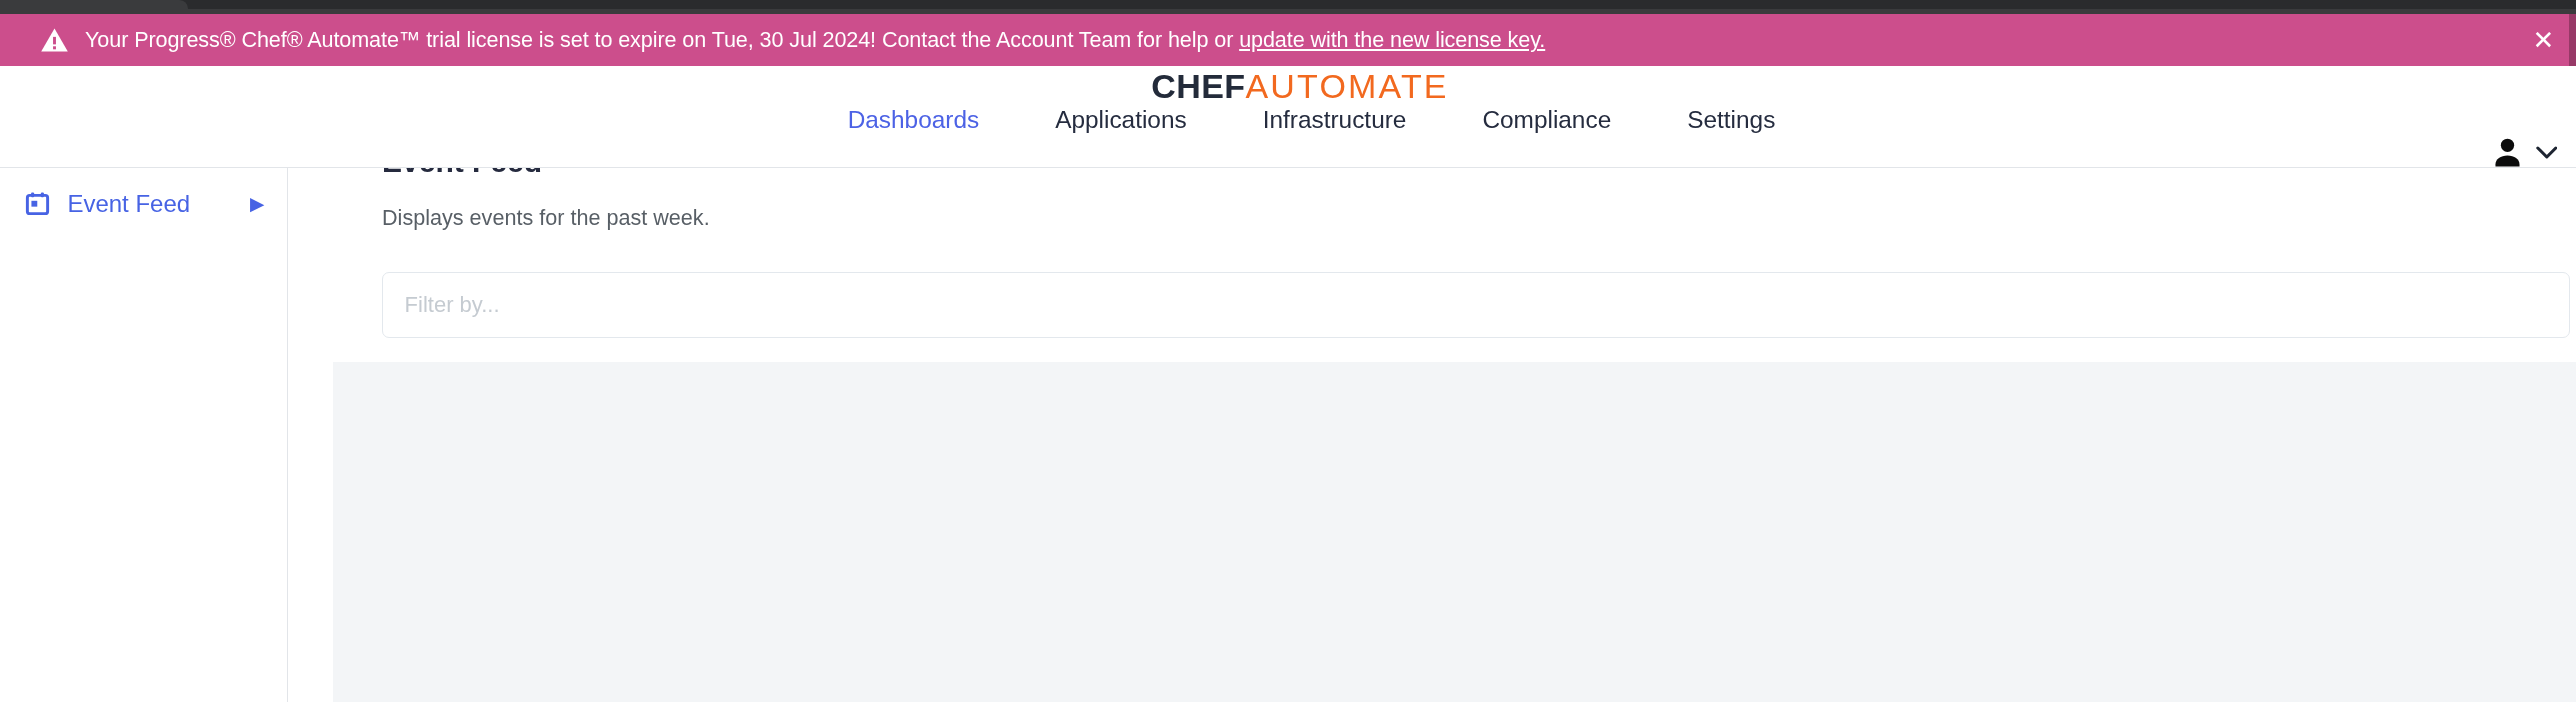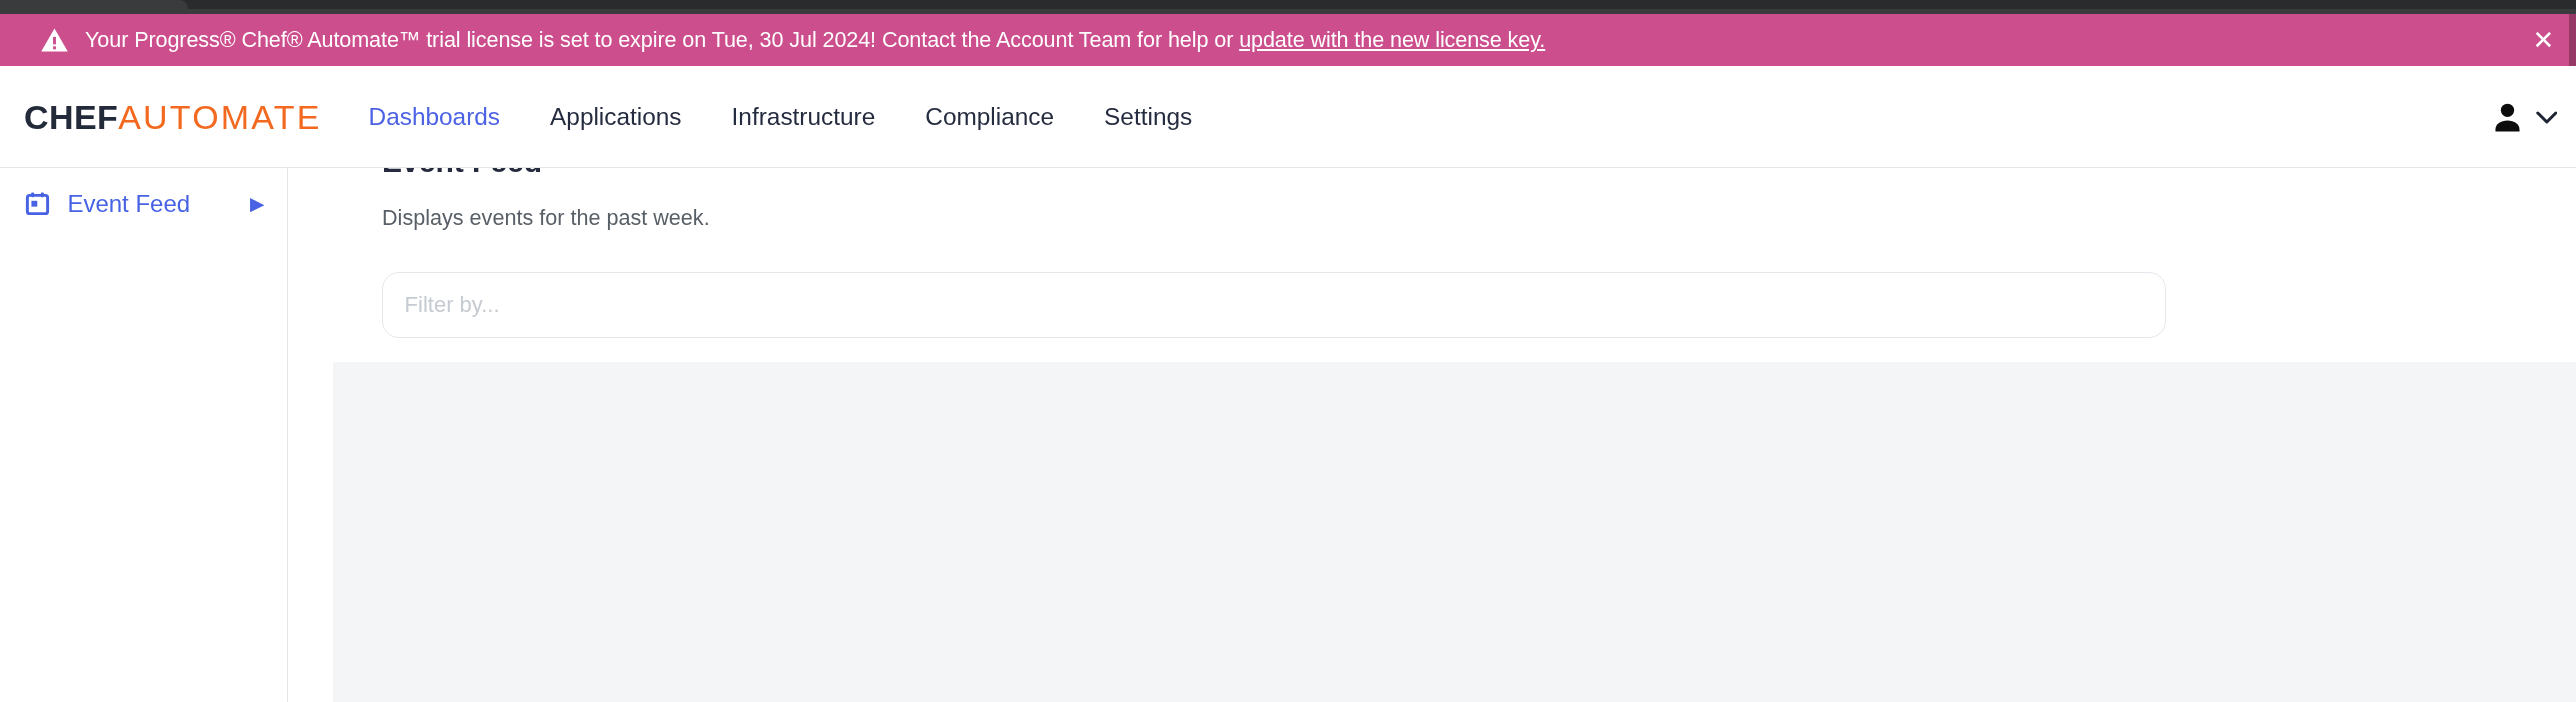--- a/index.html
+++ b/index.html
@@ -17,43 +17,43 @@
             display:flex; align-items:center; padding-left:40px; color:#fff; font-size:21.6px; letter-spacing:-0.1px; }
   .banner .warn { flex:0 0 auto; margin-right:16px; display:block; }
   .banner-text { white-space:nowrap; }
   .banner-link { color:#fff; text-decoration:underline; cursor:pointer; }
   .banner-close { position:absolute; right:16px; top:50%; transform:translateY(-50%); font-size:26px; line-height:1;
                   color:#fff; cursor:pointer; padding:2.9px 5.8px; }
   .scrollbar-thumb { position:absolute; right:0; top:0; width:7.2px; height:52px; background:rgba(0,0,0,0.26); }
 
   
   .app-header { position:absolute; left:0; top:67px; width:2576px; height:101px; background:#fff; z-index:20;
-                border-bottom:1.4px solid #e2e5e9; display:flex; align-items:center; }
+                border-bottom:1.4px solid #e2e5e9; display:flex; align-items:center;flex-direction:column; }
   .logo { margin-left:24px; font-size:34px; font-weight:700; letter-spacing:0.4px; cursor:pointer; white-space:nowrap; }
   .logo .chef { color:#232b3a; }
   .logo .automate { color:#f2691f; font-weight:400; letter-spacing:2.2px; }
-  .main-nav { display:flex; gap:50px; margin-left:47px; font-size:24.4px; color:#252c3f; }
+  .main-nav { display:flex; gap:76px; margin-left:47px; font-size:24.4px; color:#252c3f; }
   .nav-item { cursor:pointer; }
   .nav-item.active { color:#4c62e5; }
   .user-menu { margin-left:auto; margin-right:18.7px; display:flex; align-items:center; gap:10px; cursor:pointer; }
 
   
   .sidebar { position:absolute; left:0; top:167px; width:288px; height:535px; background:#fff; z-index:15;
              border-right:1.4px solid #e2e5e9; }
   .sidebar-item { display:flex; align-items:center; margin-top:13px; height:47px; padding-left:24.4px; cursor:pointer;
                   color:#4763e4; font-size:24px; position:relative; }
   .sidebar-item .cal { margin-right:16px; display:block; }
   .sidebar-arrow { position:absolute; left:250px; font-size:18.7px; color:#4763e4; }
 
   
   .main { position:absolute; left:289px; top:67px; width:2287px; height:636px; background:#fff; z-index:1;margin-left:44px; }
   .page-title { position:absolute; left:49px; top:78px; font-size:30px; font-weight:700; color:#252a3e; }
   .page-subtitle { position:absolute; left:49px; top:138px; font-size:21.6px; color:#585f66; }
-  .filter-input { position:absolute; left:49px; top:205px; width:1784px; height:66px; border:1.4px solid #e3e8ed;
-                  border-radius:17px; font-size:22px; color:#3a4048; padding-left:21.6px; outline:none; background:#fff;
+  .filter-input { position:absolute; left:49px; top:205px; width:2188px; height:66px; border:1.4px solid #e3e8ed;
+                  border-radius:7px; font-size:22px; color:#3a4048; padding-left:21.6px; outline:none; background:#fff;
                   font-family:"Liberation Sans", sans-serif; }
   .filter-input::placeholder { color:#c5cbd1; }
 
   .gray-section { position:absolute; left:0; top:295px; width:2287px; height:341px; background:#f3f5f7; }
 </style>
 </head>
 <body>
 
 <div id="screen">
 

